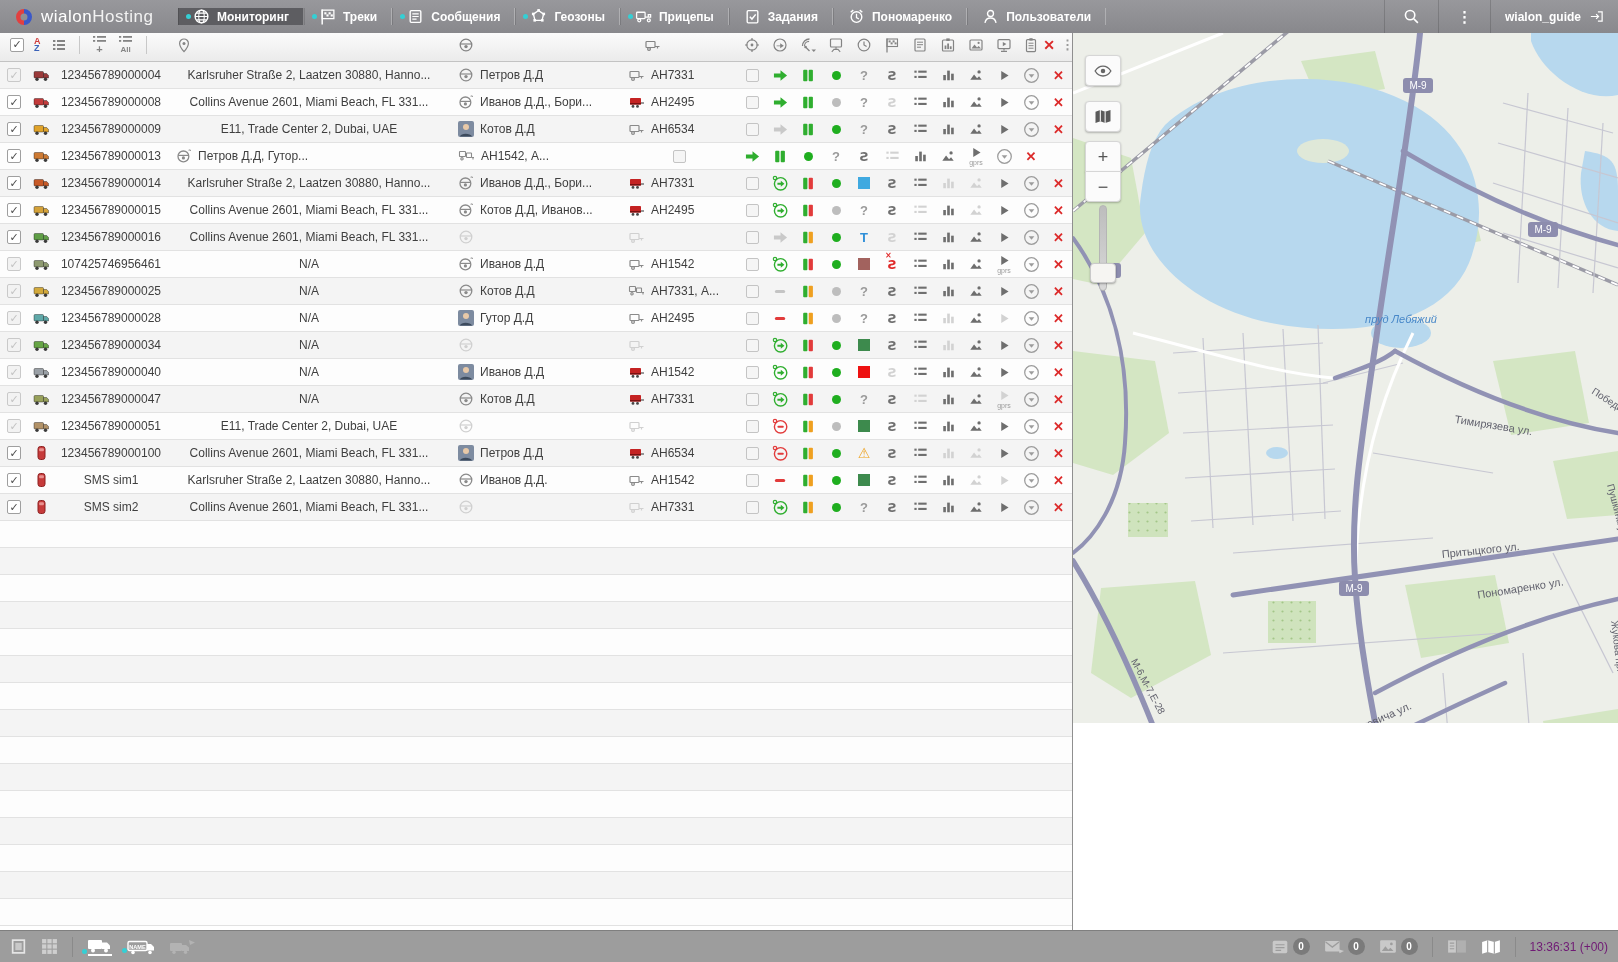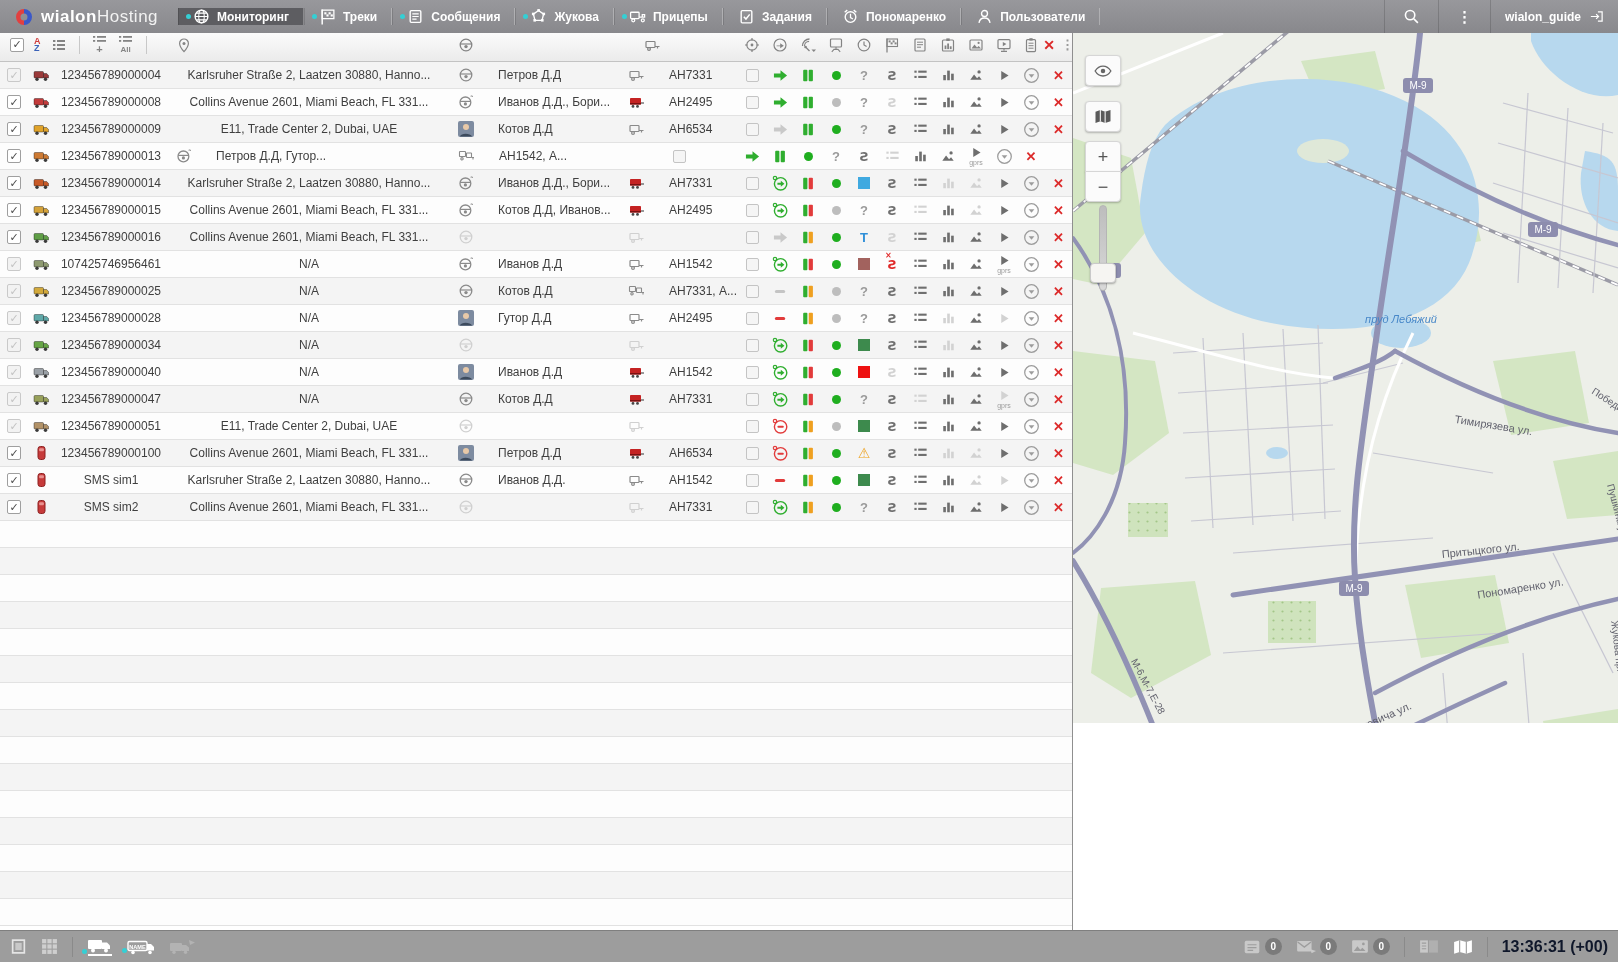--- a/index.html
+++ b/index.html
@@ -2,21 +2,21 @@
 <html><head>
 <meta charset="utf-8">
 <style>
   *{box-sizing:border-box;margin:0;padding:0}
   html,body{width:1618px;height:962px;overflow:hidden}
   body{font-family:"Liberation Sans",sans-serif;font-size:12px;color:#3f3f3f;background:#fff}
 
   
   .topbar{height:33px;background:linear-gradient(#98989c,#88888c);display:flex;align-items:stretch}
   .brand{display:flex;align-items:center;gap:7px;padding:0 14px;min-width:178px}
-  .brand .bname{color:#fff;font-size:17px;font-weight:bold;letter-spacing:.5px}
+  .brand .bname{color:#fff;font-size:17px;font-weight:normal;letter-spacing:.5px}
   .brand .bsuf{color:#f2f2f2;font-size:17px;font-weight:300;letter-spacing:.5px}
   .tabs{display:flex;align-items:center}
   .tab{position:relative;display:flex;align-items:center;gap:7px;padding:0 14px;cursor:pointer;
        border-right:1px solid rgba(255,255,255,.28);border-left:1px solid rgba(0,0,0,.13)}
   .tab.active{background:#5d5d61}
   .tab .ndot{position:absolute;left:7px;bottom:6px;width:5px;height:5px;border-radius:50%;background:#35cfd4}
   .tab .tlabel{color:#fff;font-weight:bold;font-size:12px;white-space:nowrap}
   .tab svg{display:block}
   .topbar-right{margin-left:auto;display:flex;align-items:stretch}
   .tb-btn{display:flex;align-items:center;padding:0 18px;border-left:1px solid rgba(0,0,0,.15);cursor:pointer}
@@ -44,21 +44,21 @@
   .kebab-gray{color:#9a9a9a;font-weight:bold;font-size:13px;cursor:pointer;margin-left:6px}
 
   
   .rows{flex:1;overflow:hidden}
   .row{display:grid;grid-template-columns:28px 26px 114px 282px 170px 118px repeat(10,28px) 26px 29px;
        height:27px;align-items:center;border-bottom:1px solid #e2e2e2}
   .row:nth-child(odd){background:#f4f4f4}
   .row:nth-child(even){background:#fdfdfd}
   .c{display:flex;align-items:center;justify-content:center;height:100%}
   .c.txt{justify-content:center;overflow:hidden;white-space:nowrap}
-  .c.pair{justify-content:flex-start;gap:24px;padding-left:8px;overflow:hidden;white-space:nowrap}
+  .c.pair{justify-content:flex-start;gap:6px;padding-left:8px;overflow:hidden;white-space:nowrap}
   .cb{width:14px;height:14px;border:1px solid #9f9f9f;background:#fff;border-radius:2px;display:flex;align-items:center;justify-content:center;
       font-size:11px;color:#4a4a4a;cursor:pointer;line-height:1}
   .cb.dim{border-color:#c9c9c9;background:#f2f2f2;color:#c2c2c2}
   .minicb{width:13px;height:13px;border:1px solid #c4c4c4;background:#f5f5f5;border-radius:2px;cursor:pointer}
   .dot8{width:9px;height:9px;border-radius:50%}
   .qmark{color:#9a9a9a;font-size:13px;font-weight:bold}
   .tmark{color:#2f8fd8;font-size:13px;font-weight:bold}
   .sq{width:12px;height:12px;display:inline-block}
   .warn{color:#eda11d;font-size:14px}
   .flow{display:inline-block;transform:scaleX(-1);font-weight:bold;font-size:13px;color:#707070;position:relative;font-family:"DejaVu Sans",sans-serif}
@@ -76,21 +76,21 @@
   .slider-track{position:absolute;left:26px;top:172px;width:8px;height:86px;background:linear-gradient(#bdbdbd,#d9d9d9);border:1px solid #b5b5b5;border-radius:4px;z-index:5}
   .slider-handle{position:absolute;left:17px;top:230px;width:26px;height:20px;background:#f6f5f2;border:1px solid #c9c9c9;border-radius:4px;box-shadow:0 1px 2px rgba(0,0,0,.3);cursor:grab;z-index:6}
 
   
   .bottombar{height:32px;background:#9d9d9d;border-top:1px solid #7f7f7f;display:flex;align-items:center;padding:0 10px;gap:14px}
   .bb-sep{width:1px;height:20px;background:#8a8a8a}
   .bb-ic{display:flex;align-items:center;gap:4px;cursor:pointer;position:relative}
   .badge{min-width:17px;height:17px;border-radius:9px;background:#7b7b7b;color:#fff;font-size:10px;font-weight:bold;
          display:flex;align-items:center;justify-content:center;padding:0 4px}
   .bb-right{margin-left:auto;display:flex;align-items:center;gap:14px}
-  .timetxt{color:#0f172a;font-weight:bold;font-size:16px;white-space:nowrap}
+  .timetxt{color:#701a75;font-weight:normal;font-size:12px;white-space:nowrap}
   .trk-active{display:flex;flex-direction:column;align-items:center;gap:1px}
   .trk-active .ul{width:24px;height:2px;background:#fff}
   .cyandot{position:absolute;left:-5px;bottom:2px;width:5px;height:5px;border-radius:50%;background:#35cfd4}
 
   svg{display:block}
   text{font-family:"Liberation Sans",sans-serif}
 </style>
 </head>
 <body>
 
@@ -139,21 +139,21 @@
         <svg width="17" height="17" viewBox="0 0 16 16">
           <path d="M8 2.4l4.8 3.4-1.5 5.8H4.7L3.2 5.8z" fill="none" stroke="#fff" stroke-width="1.3"></path>
           <g fill="#fff">
             <rect x="6.9" y="1" width="2.4" height="2.4"></rect>
             <rect x="11.8" y="4.4" width="2.4" height="2.4"></rect>
             <rect x="1.8" y="4.4" width="2.4" height="2.4"></rect>
             <rect x="10.4" y="10.4" width="2.4" height="2.4"></rect>
             <rect x="3.2" y="10.4" width="2.4" height="2.4"></rect>
           </g>
         </svg>
-        <span class="tlabel">Жукова</span>
+        <span class="tlabel">Геозоны</span>
       </div>
       <div class="tab">
         <span class="ndot"></span>
         <svg width="17" height="17" viewBox="0 0 16 16">
           <g fill="none" stroke="#fff" stroke-width="1.2">
             <rect x="1.5" y="4" width="8" height="6" rx="0.8"></rect>
             <path d="M9.5 8.5h3M12.5 6.2h2.2v2.3h-2.2z"></path>
             <circle cx="4" cy="11.6" r="1.4"></circle>
             <circle cx="13" cy="11.6" r="1.4"></circle>
           </g>

